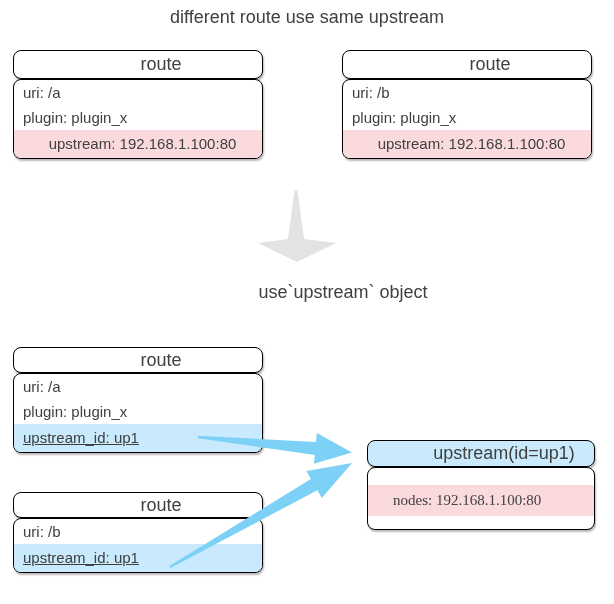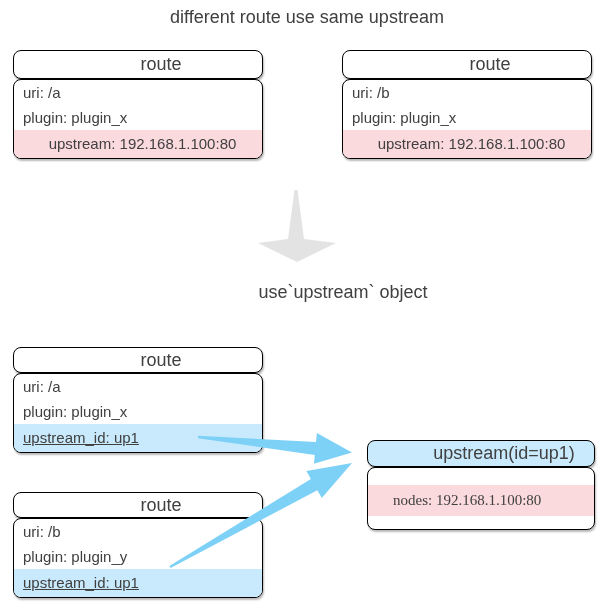--- a/index.html
+++ b/index.html
@@ -84,21 +84,20 @@
       <div class="row tall hl-blue">upstream_id: up1</div>
     </div>
   </div>
 
   <div class="obox" style="left:13px;top:492px;width:250px;">
     <div class="obox-header hdr-26">
       <span>route</span>
     </div>
     <div class="obox-body">
       <div class="row">uri: /b</div>
-      <div class="row">plugin: plugin_y</div>
       <div class="row tall hl-blue">upstream_id: up1</div>
     </div>
   </div>
 
   <div class="obox" style="left:350px;top:440px;width:228px;margin-left:17px;">
     <div class="obox-header hdr-27 hdr-blue">
       <span>upstream(id=up1)</span>
     </div>
     <div class="obox-body upstream-body">
       <div class="stripe">nodes: 192.168.1.100:80</div>

